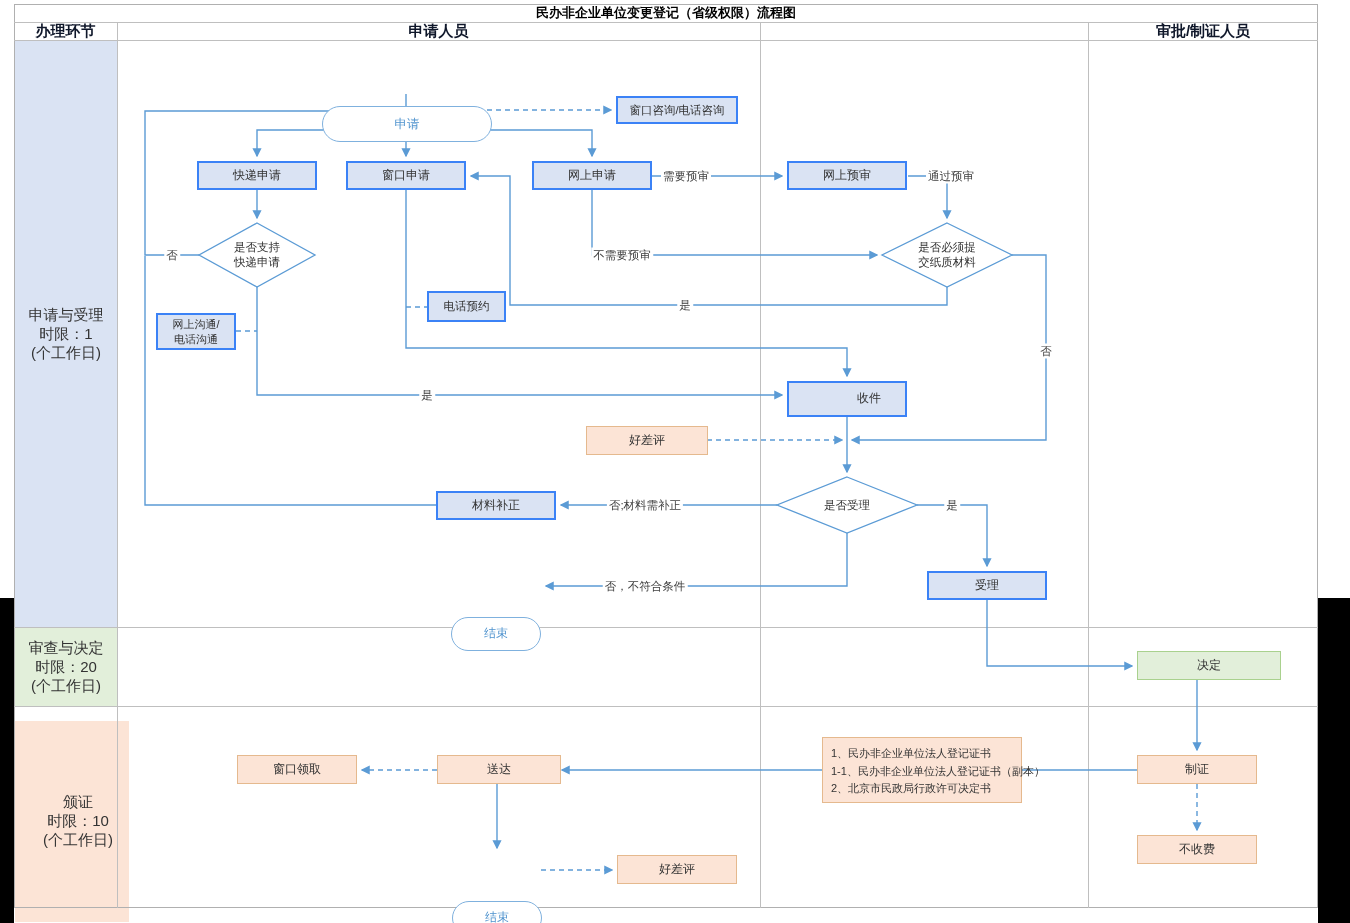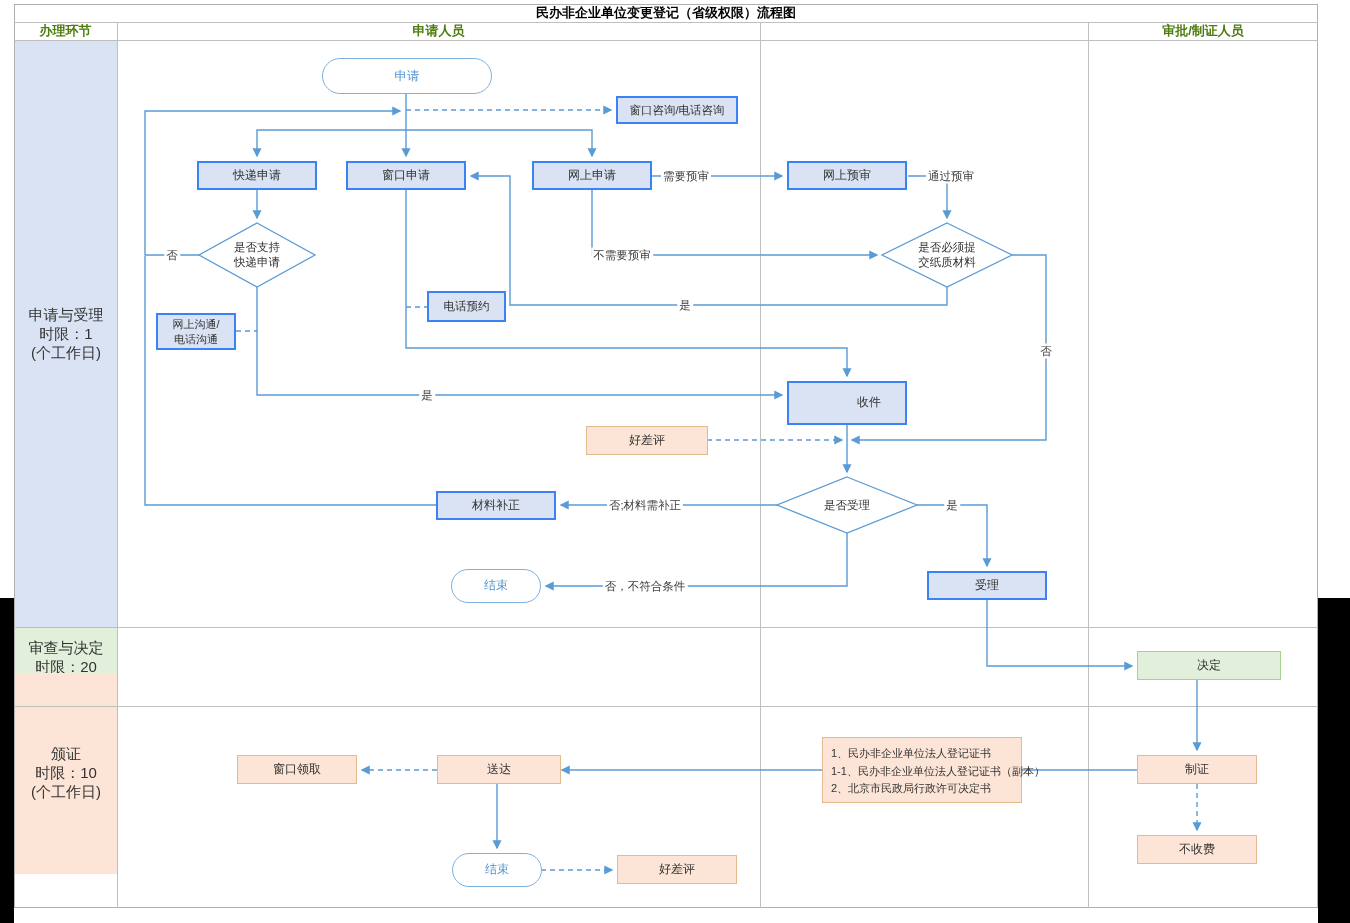--- a/index.html
+++ b/index.html
@@ -3,29 +3,29 @@
 <meta charset="utf-8">
 <style>
   html,body{margin:0;padding:0;background:#ffffff;}
   #stage{position:relative;width:1350px;height:923px;background:#fff;
          font-family:"Liberation Sans","DejaVu Sans",sans-serif;overflow:hidden;}
   .gridline{position:absolute;background:#bfbfbf;}
   .outline{position:absolute;border:1px solid #b0b0b0;box-sizing:border-box;}
   .title{position:absolute;display:flex;align-items:center;justify-content:center;
          font-size:13px;font-weight:bold;color:#000;}
   .hcell{position:absolute;display:flex;align-items:center;justify-content:center;
-         font-size:13px;font-weight:bold;color:#4d7c0f;}
+         font-size:15px;font-weight:bold;color:#0f172a;}
   .phase{position:absolute;display:flex;align-items:center;justify-content:center;
          font-size:15px;color:#333;text-align:center;}
   .node{position:absolute;display:flex;align-items:center;justify-content:center;
         font-size:12px;color:#333;box-sizing:border-box;text-align:center;line-height:1.3;}
   .blue{background:#dae3f3;border:2px solid #3b82f6;}
   .peach{background:#fce4d6;border:1px solid #e5b98e;}
   .green{background:#e2efda;border:1px solid #a9d18e;}
-  .pill{background:#fff;border:1.5px solid #7fb1de;border-radius:18px;color:#4f93ce;}
+  .pill{background:#fff;border:1.5px solid #7fb1de;border-radius:18px;color:#4f93ce;margin-top:48px;}
   .dlabel{position:absolute;display:flex;align-items:center;justify-content:center;
           font-size:11.5px;color:#333;text-align:center;line-height:1.3;}
   .preline{white-space:pre-line;}
   .elabel{position:absolute;transform:translate(-50%,-50%);font-size:11.5px;color:#404040;
           background:#fff;padding:0 2px;white-space:nowrap;}
   .docs{justify-content:flex-start;align-items:flex-start;flex-direction:column;
         padding:7px 0 0 8px;font-size:11px;line-height:1.6;text-align:left;white-space:nowrap;overflow:visible;}
   .black{position:absolute;background:#000;}
   svg{position:absolute;left:0;top:0;}
 </style>
@@ -33,21 +33,21 @@
 <body>
 
 <div id="stage">
 
   <div class="phase preline" style="left:15px;top:41px;width:102px;height:586px;background:#dae3f3;">申请与受理
 时限：1
 (个工作日)</div>
   <div class="phase preline" style="left:15px;top:628px;width:102px;height:78px;background:#e2efda;">审查与决定
 时限：20
 (个工作日)</div>
-  <div class="phase preline" style="left:15px;top:673px;width:102px;height:201px;background:#fce4d6;">颁证
+  <div class="phase preline" style="left:15px;top:721px;width:102px;height:201px;background:#fce4d6;padding-left:12px;">颁证
 时限：10
 (个工作日)</div>
 
   <div class="outline" style="left:14px;top:4px;width:1304px;height:904px;"></div>
   <div class="gridline" style="left:14px;top:22px;width:1304px;height:1px;"></div>
   <div class="gridline" style="left:14px;top:40px;width:1304px;height:1px;"></div>
   <div class="gridline" style="left:14px;top:627px;width:1304px;height:1px;"></div>
   <div class="gridline" style="left:14px;top:706px;width:1304px;height:1px;"></div>
   <div class="gridline" style="left:117px;top:22px;width:1px;height:886px;"></div>
   <div class="gridline" style="left:760px;top:22px;width:1px;height:886px;"></div>
@@ -107,21 +107,21 @@
   <div class="node blue" style="left:346px;top:161px;width:120px;height:29px;">窗口申请</div>
   <div class="node blue" style="left:532px;top:161px;width:120px;height:29px;">网上申请</div>
   <div class="node blue" style="left:787px;top:161px;width:120px;height:29px;">网上预审</div>
   <div class="dlabel preline" style="left:199px;top:223px;width:116px;height:64px;">是否支持
 快递申请</div>
   <div class="dlabel preline" style="left:882px;top:223px;width:130px;height:64px;">是否必须提
 交纸质材料</div>
   <div class="node blue" style="left:427px;top:291px;width:79px;height:31px;font-size:11.5px;">电话预约</div>
   <div class="node blue preline" style="left:156px;top:313px;width:80px;height:37px;font-size:11px;">网上沟通/
 电话沟通</div>
-  <div class="node blue" style="left:787px;top:381px;width:120px;height:44px;padding-left:44px;">收件</div>
+  <div class="node blue" style="left:787px;top:381px;width:120px;height:36px;padding-left:44px;">收件</div>
   <div class="node peach" style="left:586px;top:426px;width:122px;height:29px;">好差评</div>
   <div class="dlabel" style="left:777px;top:477px;width:140px;height:56px;">是否受理</div>
   <div class="node blue" style="left:436px;top:491px;width:120px;height:29px;">材料补正</div>
   <div class="node pill" style="left:451px;top:569px;width:90px;height:34px;">结束</div>
   <div class="node blue" style="left:927px;top:571px;width:120px;height:29px;">受理</div>
   <div class="node green" style="left:1137px;top:651px;width:144px;height:29px;">决定</div>
   <div class="node peach" style="left:237px;top:755px;width:120px;height:29px;">窗口领取</div>
   <div class="node peach" style="left:437px;top:755px;width:124px;height:29px;">送达</div>
   <div class="node peach docs" style="left:822px;top:737px;width:200px;height:66px;">
     <div>1、民办非企业单位法人登记证书</div>

